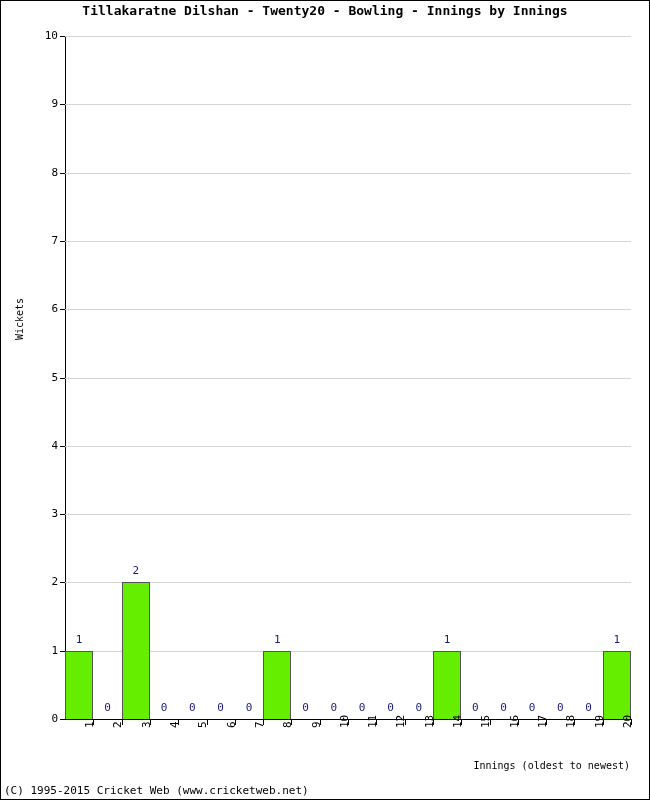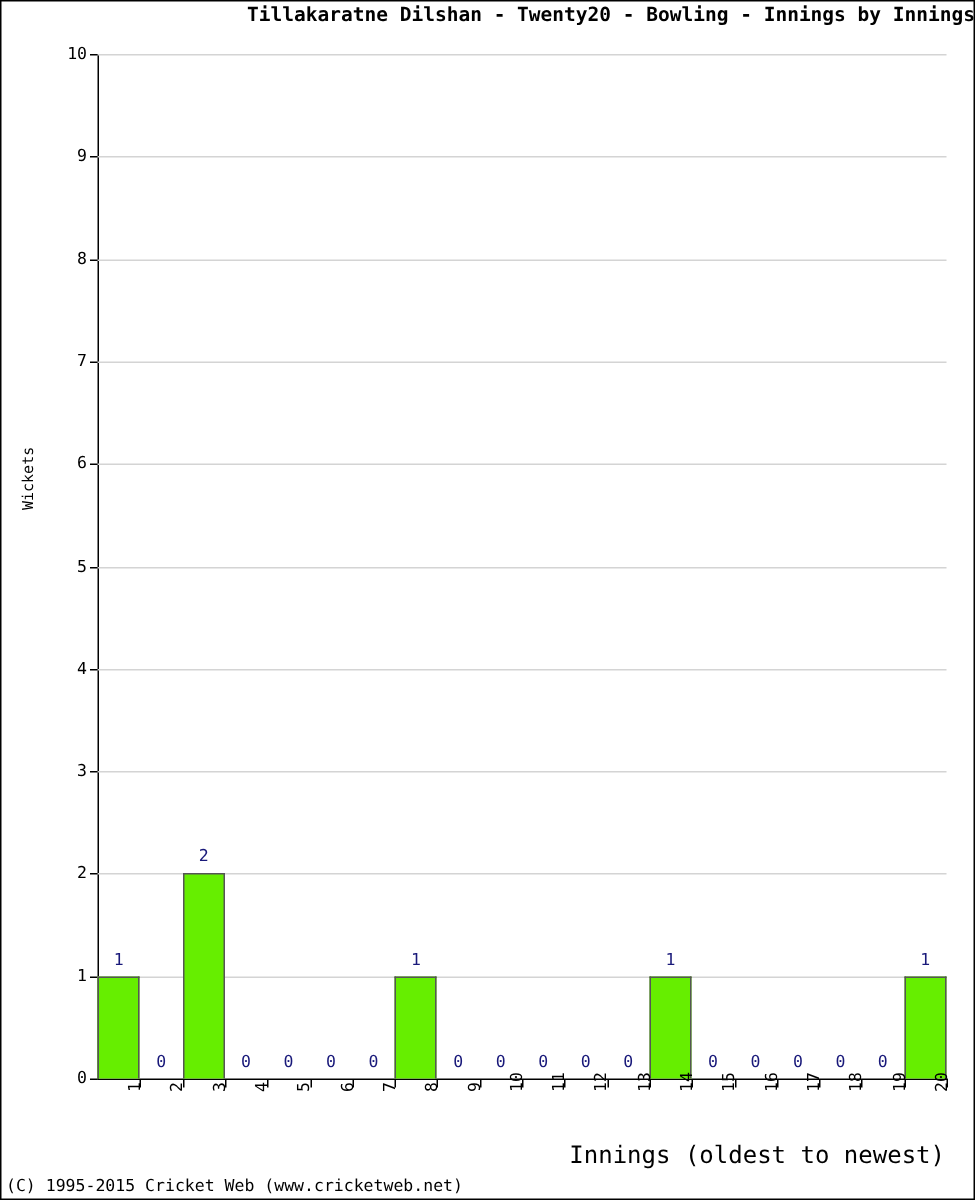--- a/index.html
+++ b/index.html
@@ -25,21 +25,21 @@
     box-sizing: border-box;
     border: 1px solid #000000;
   }
 
   
   #chart-title {
     position: absolute;
     left: 0;
     top: 3px;
     width: 650px;
-    text-align: right;
+    text-align: center;
     font-size: 13px;
     font-weight: bold;
     color: #000000;
     letter-spacing: 0px;
     white-space: nowrap;
   }
 
   
   #plot-area {
     position: absolute;
@@ -143,21 +143,21 @@
     transform: rotate(-90deg);
     transform-origin: left top;
     white-space: nowrap;
     line-height: 1;
   }
 
   #x-axis-title {
     position: absolute;
     right: 20px;
     top: 760px;
-    font-size: 16px;
+    font-size: 10px;
     color: #000000;
     white-space: nowrap;
   }
 
   
   #footer-copyright {
     position: absolute;
     left: 4px;
     top: 784px;
     font-size: 11px;

